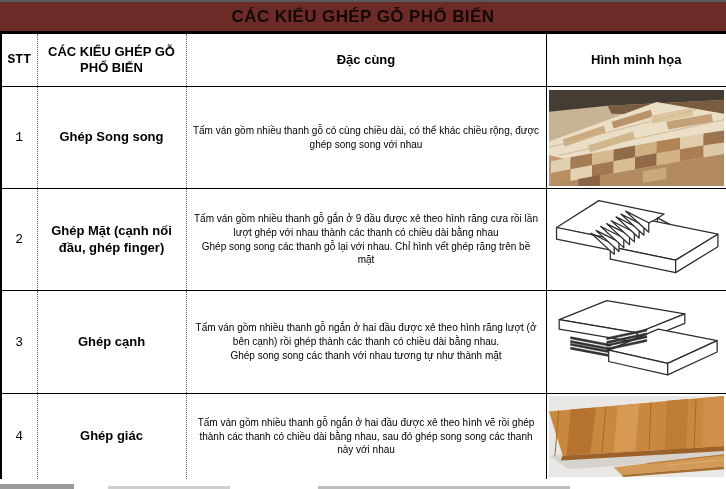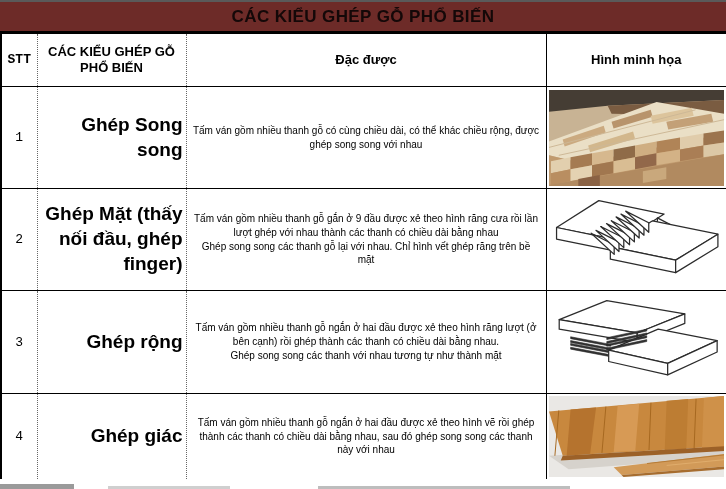--- a/index.html
+++ b/index.html
@@ -24,21 +24,21 @@
     padding:1px 3px;overflow:hidden;background:#fff;
   }
   .col1{width:36px;border-left:2px solid #000;border-right:1px dotted #666;font-family:Liberation Mono, monospace;}
   .col2{width:149px;border-right:1px dotted #666;}
   .col3{width:360px;border-right:1px solid #000;}
   .col4{width:181px;border-right:2px solid #000;padding:10px;}
   thead tr{height:53px;}
   tr.r1{height:102px;} tr.r2{height:101px;} tr.r3{height:102px;} tr.r4{height:86px;}
   th{font-weight:bold;font-size:13px;line-height:1.25;}
   td.num{font-size:13px;}
-  td.name{font-weight:bold;font-size:19px;line-height:1.3;text-align:right;}
+  td.name{font-weight:bold;font-size:13px;line-height:1.3;}
   td.desc{font-size:10px;line-height:1.38;padding:1px 6px;}
   td.illu{padding:2px;}
   td.illu .imgwrap{width:100%;height:100%;display:flex;align-items:center;justify-content:center;}
   svg{display:block;}
   
   .lineart polygon{fill:#fff;stroke:#2c2c2c;stroke-width:1.3;stroke-linejoin:round;}
   .lineart polygon.dark{fill:#333;stroke:#222;stroke-width:.6;}
   
   .bottomstrip{position:absolute;left:0;bottom:0;width:726px;height:10px;background:#fff;}
   .frag{position:absolute;bottom:0;}
@@ -53,21 +53,21 @@
 
   <div class="titlebar">
     <span class="t">CÁC KIỂU GHÉP GỖ PHỔ BIẾN</span>
   </div>
 
   <table class="main">
     <thead>
       <tr>
         <th class="col1">STT</th>
         <th class="col2">CÁC KIỂU GHÉP GỖ PHỔ BIẾN</th>
-        <th class="col3">Đặc được</th>
+        <th class="col3">Đặc cùng</th>
         <th class="col4">Hình minh họa</th>
       </tr>
     </thead>
     <tbody>
 
       <tr class="r1">
         <td class="col1 num">1</td>
         <td class="col2 name">Ghép Song song</td>
         <td class="col3 desc">
           <div>Tấm ván gồm nhiều thanh gỗ có cùng chiều dài, có thể khác chiều rộng, được ghép song song với nhau</div>
@@ -108,21 +108,21 @@
               <polygon points="0,96 179,65 179,97 0,97" fill="#b18a60"></polygon>
               <polygon points="30,90 52,86 52,97 30,97" fill="#8a6244"></polygon>
               <polygon points="96,82 120,78 120,90 96,94" fill="#c9a87c"></polygon>
             </svg>
           </div>
         </td>
       </tr>
 
       <tr class="r2">
         <td class="col1 num">2</td>
-        <td class="col2 name">Ghép Mặt (thấy nối đầu, ghép finger)</td>
+        <td class="col2 name">Ghép Mặt (cạnh nối đầu, ghép finger)</td>
         <td class="col3 desc">
           <div>Tấm ván gồm nhiều thanh gỗ gắn ở 9 đầu được xẻ theo hình răng cưa rồi lần lượt ghép với nhau thành các thanh có chiều dài bằng nhau</div>
           <div>Ghép song song các thanh gỗ lại với nhau. Chỉ hình vết ghép răng trên bề mặt</div>
         </td>
         <td class="col4 illu">
           <div class="imgwrap">
             <svg class="lineart" width="177" height="97" viewBox="0 0 179 101">
 
               <polygon points="6,38 50,10 118,24 74,52"></polygon>
               <polygon points="6,38 74,52 74,64 6,50"></polygon>
@@ -148,21 +148,21 @@
               <polygon points="92,39 92,49 68,27"></polygon>
               <polygon points="97,36 97,46 73,24"></polygon>
               <polygon points="102,33 102,43 78,21"></polygon>
             </svg>
           </div>
         </td>
       </tr>
 
       <tr class="r3">
         <td class="col1 num">3</td>
-        <td class="col2 name">Ghép rộng</td>
+        <td class="col2 name">Ghép cạnh</td>
         <td class="col3 desc">
           <div>Tấm ván gồm nhiều thanh gỗ ngắn ở hai đầu được xẻ theo hình răng lượt (ở bên cạnh) rồi ghép thành các thanh có chiều dài bằng nhau.</div>
           <div>Ghép song song các thanh với nhau tương tự như thành mặt</div>
         </td>
         <td class="col4 illu">
           <div class="imgwrap">
             <svg class="lineart" width="177" height="98" viewBox="0 0 179 103">
 
               <polygon points="8,28 58,8 140,22 90,42"></polygon>
               <polygon points="8,28 90,42 90,52 8,38"></polygon>

